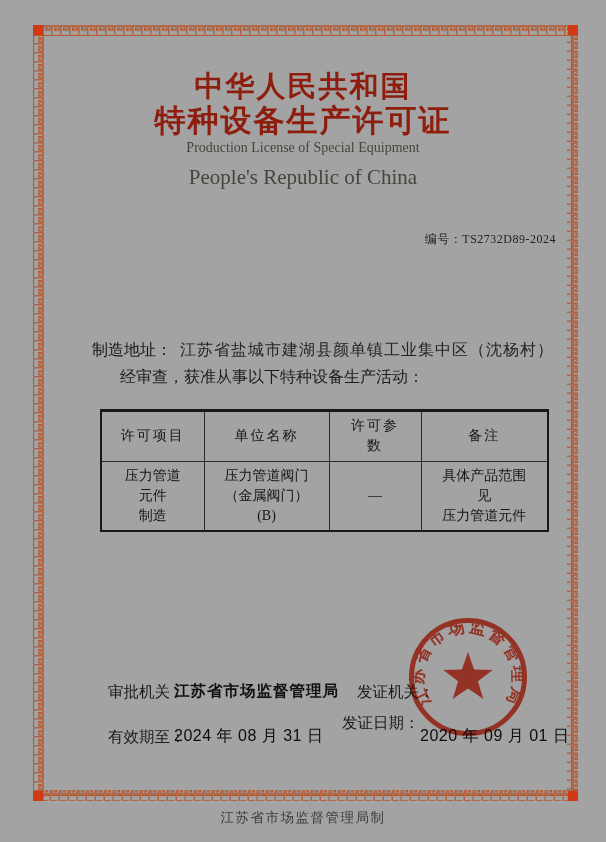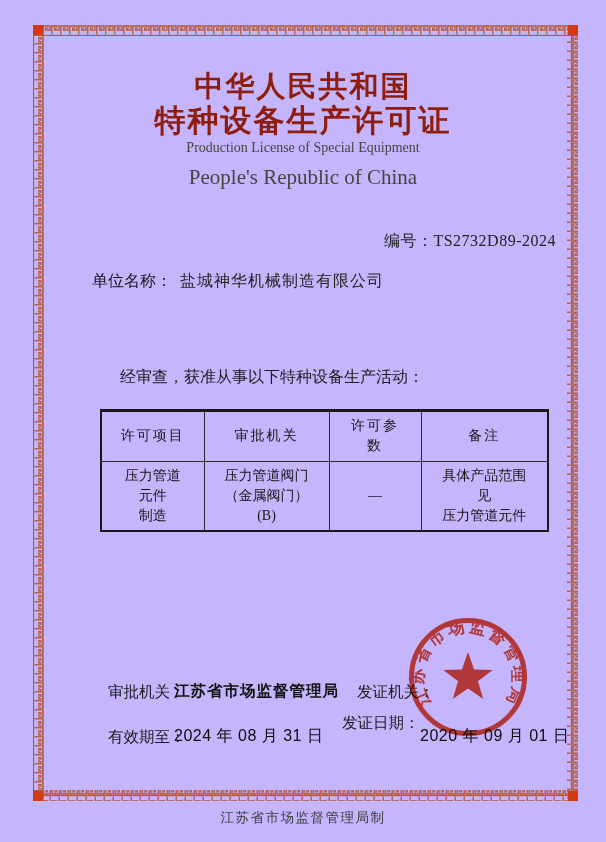--- a/index.html
+++ b/index.html
@@ -1,31 +1,31 @@
 <!DOCTYPE html>
 <html><head>
 <meta charset="utf-8">
 <style>
   html,body { margin:0; padding:0; background:#e8e8e8; }
   .page {
     position:relative; width:606px; height:842px; margin:0 auto;
-    background:#c4b5fd; overflow:hidden;
+    background:#a3a3a3; overflow:hidden;
     font-family:"Liberation Serif", serif; color:#1c1c1c;
   }
   .abs { position:absolute; }
   .center { left:0; right:0; text-align:center; }
 
   .title-cn { font-weight:bold; color:#8f1d0e; line-height:1; letter-spacing:2px; }
   .title-cn1 { top:72px; font-size:29px; }
   .title-cn2 { top:105px; font-size:31px; }
   .title-en { color:#45453d; font-family:"Liberation Serif", serif; line-height:1; }
   .title-en1 { top:141px; font-size:14px; }
   .title-en2 { top:167px; font-size:21px; }
 
-  .license-no { top:231px; right:50px; font-size:16px; color:#222; letter-spacing:0.5px; }
+  .license-no { top:231px; right:50px; font-size:12px; color:#222; letter-spacing:0.5px; }
 
   .field-row { left:92px; font-size:16px; display:flex; }
   .field-label { width:88px; flex:0 0 auto; color:#151515; }
   .field-value { color:#242424; letter-spacing:1px; }
   .fr1 { top:271px; } .fr2 { top:306px; } .fr3 { top:340px; }
   .intro { left:120px; top:367px; font-size:16px; color:#1d1d1d;text-align:center; }
 
   .lic-table {
     position:absolute; left:100px; top:409px; width:447px;
     border-collapse:collapse; table-layout:fixed;
@@ -91,38 +91,38 @@
     <rect x="535" y="766" width="10" height="10" fill="#d13a12"></rect>
   </svg>
 
   <div class="abs center title-cn title-cn1">中华人民共和国</div>
   <div class="abs center title-cn title-cn2">特种设备生产许可证</div>
   <div class="abs center title-en title-en1">Production License of Special Equipment</div>
   <div class="abs center title-en title-en2">People's Republic of China</div>
 
   <div class="abs license-no">编号：TS2732D89-2024</div>
 
-  <div class="abs field-row fr1">
-    <span class="field-label">单位名称：</span>
-    <span class="field-value">盐城神华机械制造有限公司</span>
+  <div class="abs field-row fr3">
+    <span class="field-label">制造地址：</span>
+    <span class="field-value">江苏省盐城市建湖县颜单镇工业集中区（沈杨村）</span>
   </div>
 
   <div class="abs intro">经审查，获准从事以下特种设备生产活动：</div>
 
   <table class="lic-table">
     <colgroup>
       <col style="width:103px">
         <col style="width:125px">
         <col style="width:92px">
         <col style="width:127px">
     </colgroup>
     <thead>
       <tr>
         <th>许可项目</th>
-        <th>审批机关</th>
+        <th>单位名称</th>
         <th>许可参数</th>
         <th>备注</th>
       </tr>
     </thead>
     <tbody>
       <tr>
         <td>压力管道元件
 制造</td>
         <td>压力管道阀门
 （金属阀门）(B)</td>

